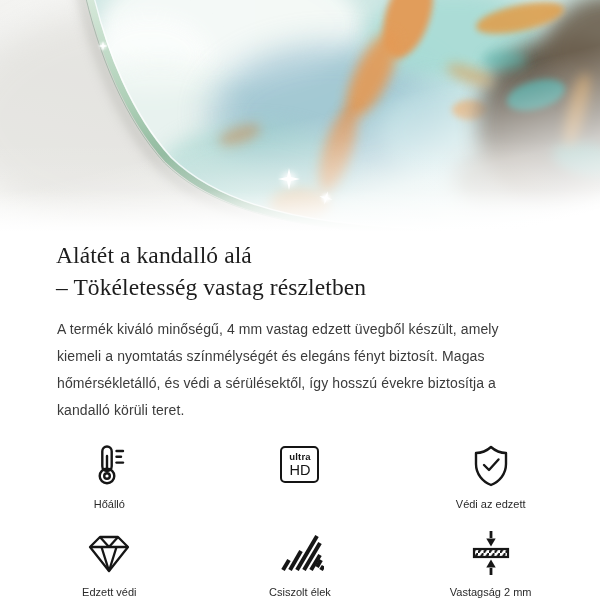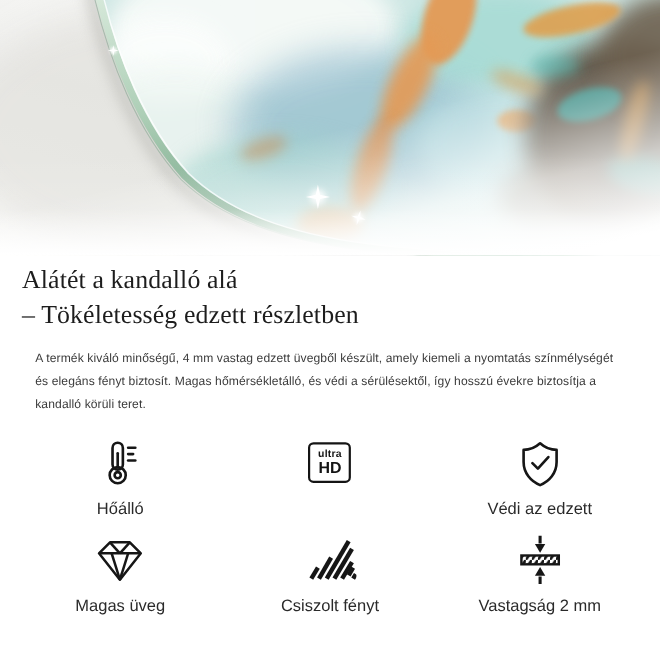--- a/index.html
+++ b/index.html
@@ -2,44 +2,44 @@
 <html><head>
 <meta charset="utf-8">
 <style>
   html,body{margin:0;padding:0;}
   .page{
     width:600px;height:600px;position:relative;background:#ffffff;
     font-family:"Liberation Sans",sans-serif;overflow:hidden;
   }
   .hero{position:relative;width:600px;height:232px;}
   .hero svg{display:block;}
-  .content{padding:8px 20px 0;}
+  .content{padding:8px 56px 0;}
   .heading{
     font-family:"Liberation Serif",serif;font-weight:400;
     font-size:23.5px;line-height:1.36;color:#1d1d1d;margin:0;
     letter-spacing:0.1px;
   }
   .desc{
-    margin:12px 12px 0;font-size:11px;line-height:1.93;color:#3b3b3b;
+    margin:12px 1px 0;font-size:14px;line-height:1.93;color:#3b3b3b;
     max-width:540px;letter-spacing:0.1px;
   }
   .features{
     margin-top:18px;display:grid;grid-template-columns:repeat(3,1fr);
     row-gap:18px;padding:0 14px;
   }
   .feature{display:flex;flex-direction:column;align-items:center;}
   .icon-wrap{height:46px;display:flex;align-items:center;justify-content:center;}
-  .feature-label{margin-top:10px;font-size:15px;color:#2a2a2a;height:14px;}
+  .feature-label{margin-top:10px;font-size:11px;color:#2a2a2a;height:14px;}
   .uhd-box{
     width:39px;height:37px;border:2.5px solid #141414;border-radius:5px;
     display:flex;flex-direction:column;align-items:center;justify-content:center;
     color:#141414;box-sizing:border-box;
   }
   .uhd-top{font-size:9.5px;font-weight:700;line-height:1;letter-spacing:0.2px;text-align:center;}
-  .uhd-bottom{font-size:14.5px;font-weight:700;line-height:1;margin-top:1px;}
+  .uhd-bottom{font-size:14.5px;font-weight:400;line-height:1;margin-top:1px;}
   .ico{stroke:#161616;fill:none;}
 </style>
 </head>
 <body>
 
 <div class="page">
 
   <div class="hero">
     <svg viewBox="0 0 600 232" width="600" height="232" preserveAspectRatio="none">
       <defs>
@@ -131,21 +131,21 @@
         <path d="M0,-11 L2,-2 L11,0 L2,2 L0,11 L-2,2 L-11,0 L-2,-2 Z" fill="#ffffff"></path>
       </g>
 
       <rect width="600" height="232" fill="url(#diagFade)"></rect>
       <rect y="140" width="600" height="92" fill="url(#botFade)"></rect>
     </svg>
   </div>
 
   <div class="content">
     <h1 class="heading"><span>Alátét a kandalló alá</span><br>
-      <span>– Tökéletesség edzett részletben</span></h1>
+      <span>– Tökéletesség vastag részletben</span></h1>
     <p class="desc">A termék kiváló minőségű, 4 mm vastag edzett üvegből készült, amely kiemeli a nyomtatás színmélységét és elegáns fényt biztosít. Magas hőmérsékletálló, és védi a sérülésektől, így hosszú évekre biztosítja a kandalló körüli teret.</p>
   </div>
 
   <div class="features">
 
     <div class="feature">
       <div class="icon-wrap">
         <svg width="44" height="44" viewBox="0 0 44 44" class="ico" stroke-width="2.4" stroke-linecap="round" stroke-linejoin="round">
           <rect x="15.3" y="3.5" width="9.4" height="24.5" rx="4.7"></rect>
           <circle cx="20" cy="33" r="7.3"></circle>
@@ -182,36 +182,36 @@
       <div class="icon-wrap">
         <svg width="44" height="44" viewBox="0 0 44 44" class="ico" stroke-width="2.3" stroke-linejoin="round">
           <polygon points="13,6 31,6 41,16 22,40 3,16"></polygon>
           <line x1="3" y1="16" x2="41" y2="16"></line>
           <line x1="13" y1="6" x2="22" y2="16"></line>
           <line x1="31" y1="6" x2="22" y2="16"></line>
           <line x1="14.5" y1="16" x2="22" y2="40"></line>
           <line x1="29.5" y1="16" x2="22" y2="40"></line>
         </svg>
       </div>
-      <div class="feature-label">Magas üveg</div>
+      <div class="feature-label">Edzett védi</div>
     </div>
 
     <div class="feature">
       <div class="icon-wrap">
         <svg width="48" height="48" viewBox="0 0 48 48" class="ico" stroke-width="4" stroke-linecap="butt">
           <line x1="7" y1="41" x2="13" y2="31"></line>
           <line x1="14" y1="41" x2="25" y2="22"></line>
           <line x1="21" y1="41" x2="41" y2="7"></line>
           <line x1="28" y1="41" x2="44" y2="14"></line>
           <line x1="35" y1="41" x2="44" y2="26"></line>
           <line x1="41" y1="38" x2="45" y2="31"></line>
           <line x1="45" y1="41" x2="47.5" y2="37"></line>
         </svg>
       </div>
-      <div class="feature-label">Csiszolt fényt</div>
+      <div class="feature-label">Csiszolt élek</div>
     </div>
 
     <div class="feature">
       <div class="icon-wrap">
         <svg width="48" height="48" viewBox="0 0 48 48">
           <defs>
             <pattern id="hatch" width="5.5" height="8" patternUnits="userSpaceOnUse">
               <path d="M0,8 L5.5,0" stroke="#161616" stroke-width="2.4" fill="none"></path>
             </pattern>
           </defs>

